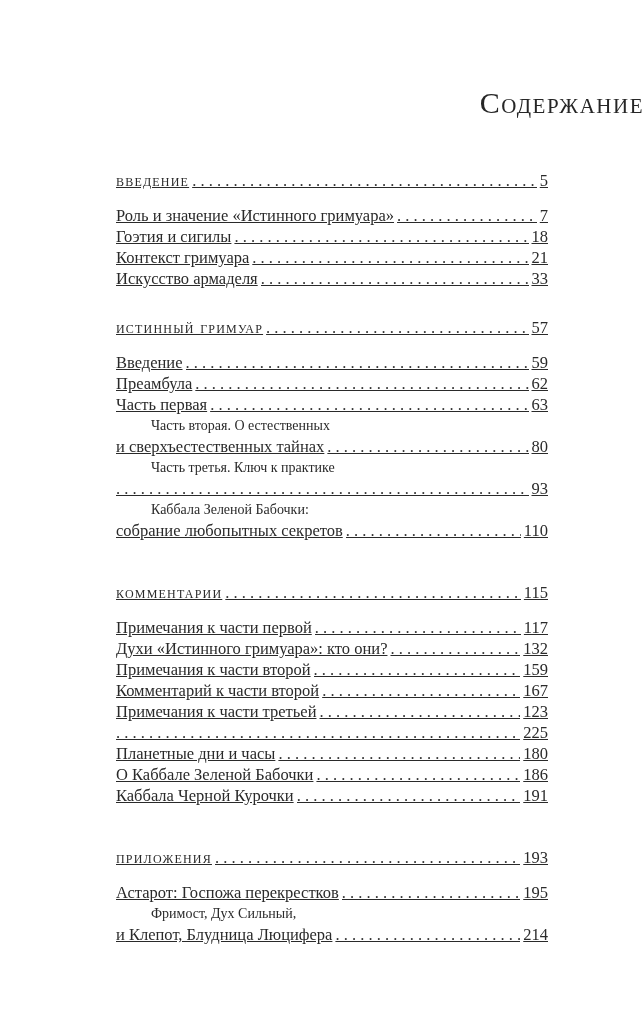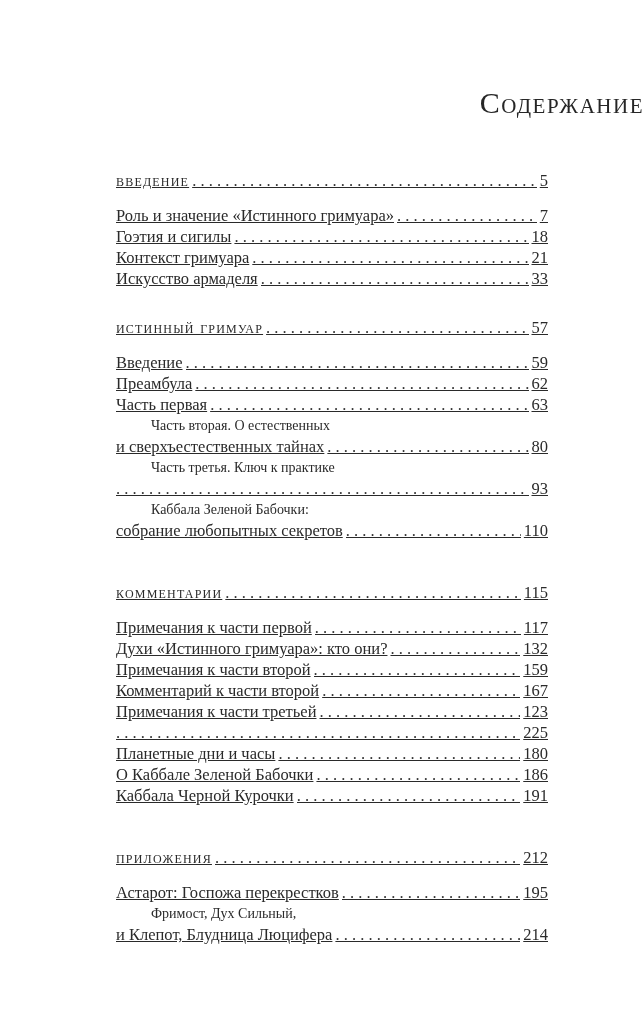--- a/index.html
+++ b/index.html
@@ -197,21 +197,21 @@
   </div>
   <div class="toc-row" style="top:785px">
     <span class="label">Каббала Черной Курочки</span>
     <span class="leader"></span>
     <span class="page">191</span>
   </div>
 
   <div class="toc-row section" style="top:847px">
     <span class="label">ПРИЛОЖЕНИЯ</span>
     <span class="leader"></span>
-    <span class="page">212</span>
+    <span class="page">193</span>
   </div>
   <div class="toc-row" style="top:882px">
     <span class="label">Астарот: Госпожа перекрестков</span>
     <span class="leader"></span>
     <span class="page">195</span>
   </div>
   <div class="toc-line-only" style="top:903px">Фримост, Дух Сильный,</div>
   <div class="toc-row" style="top:924px">
     <span class="label">и Клепот, Блудница Люцифера</span>
     <span class="leader"></span>

